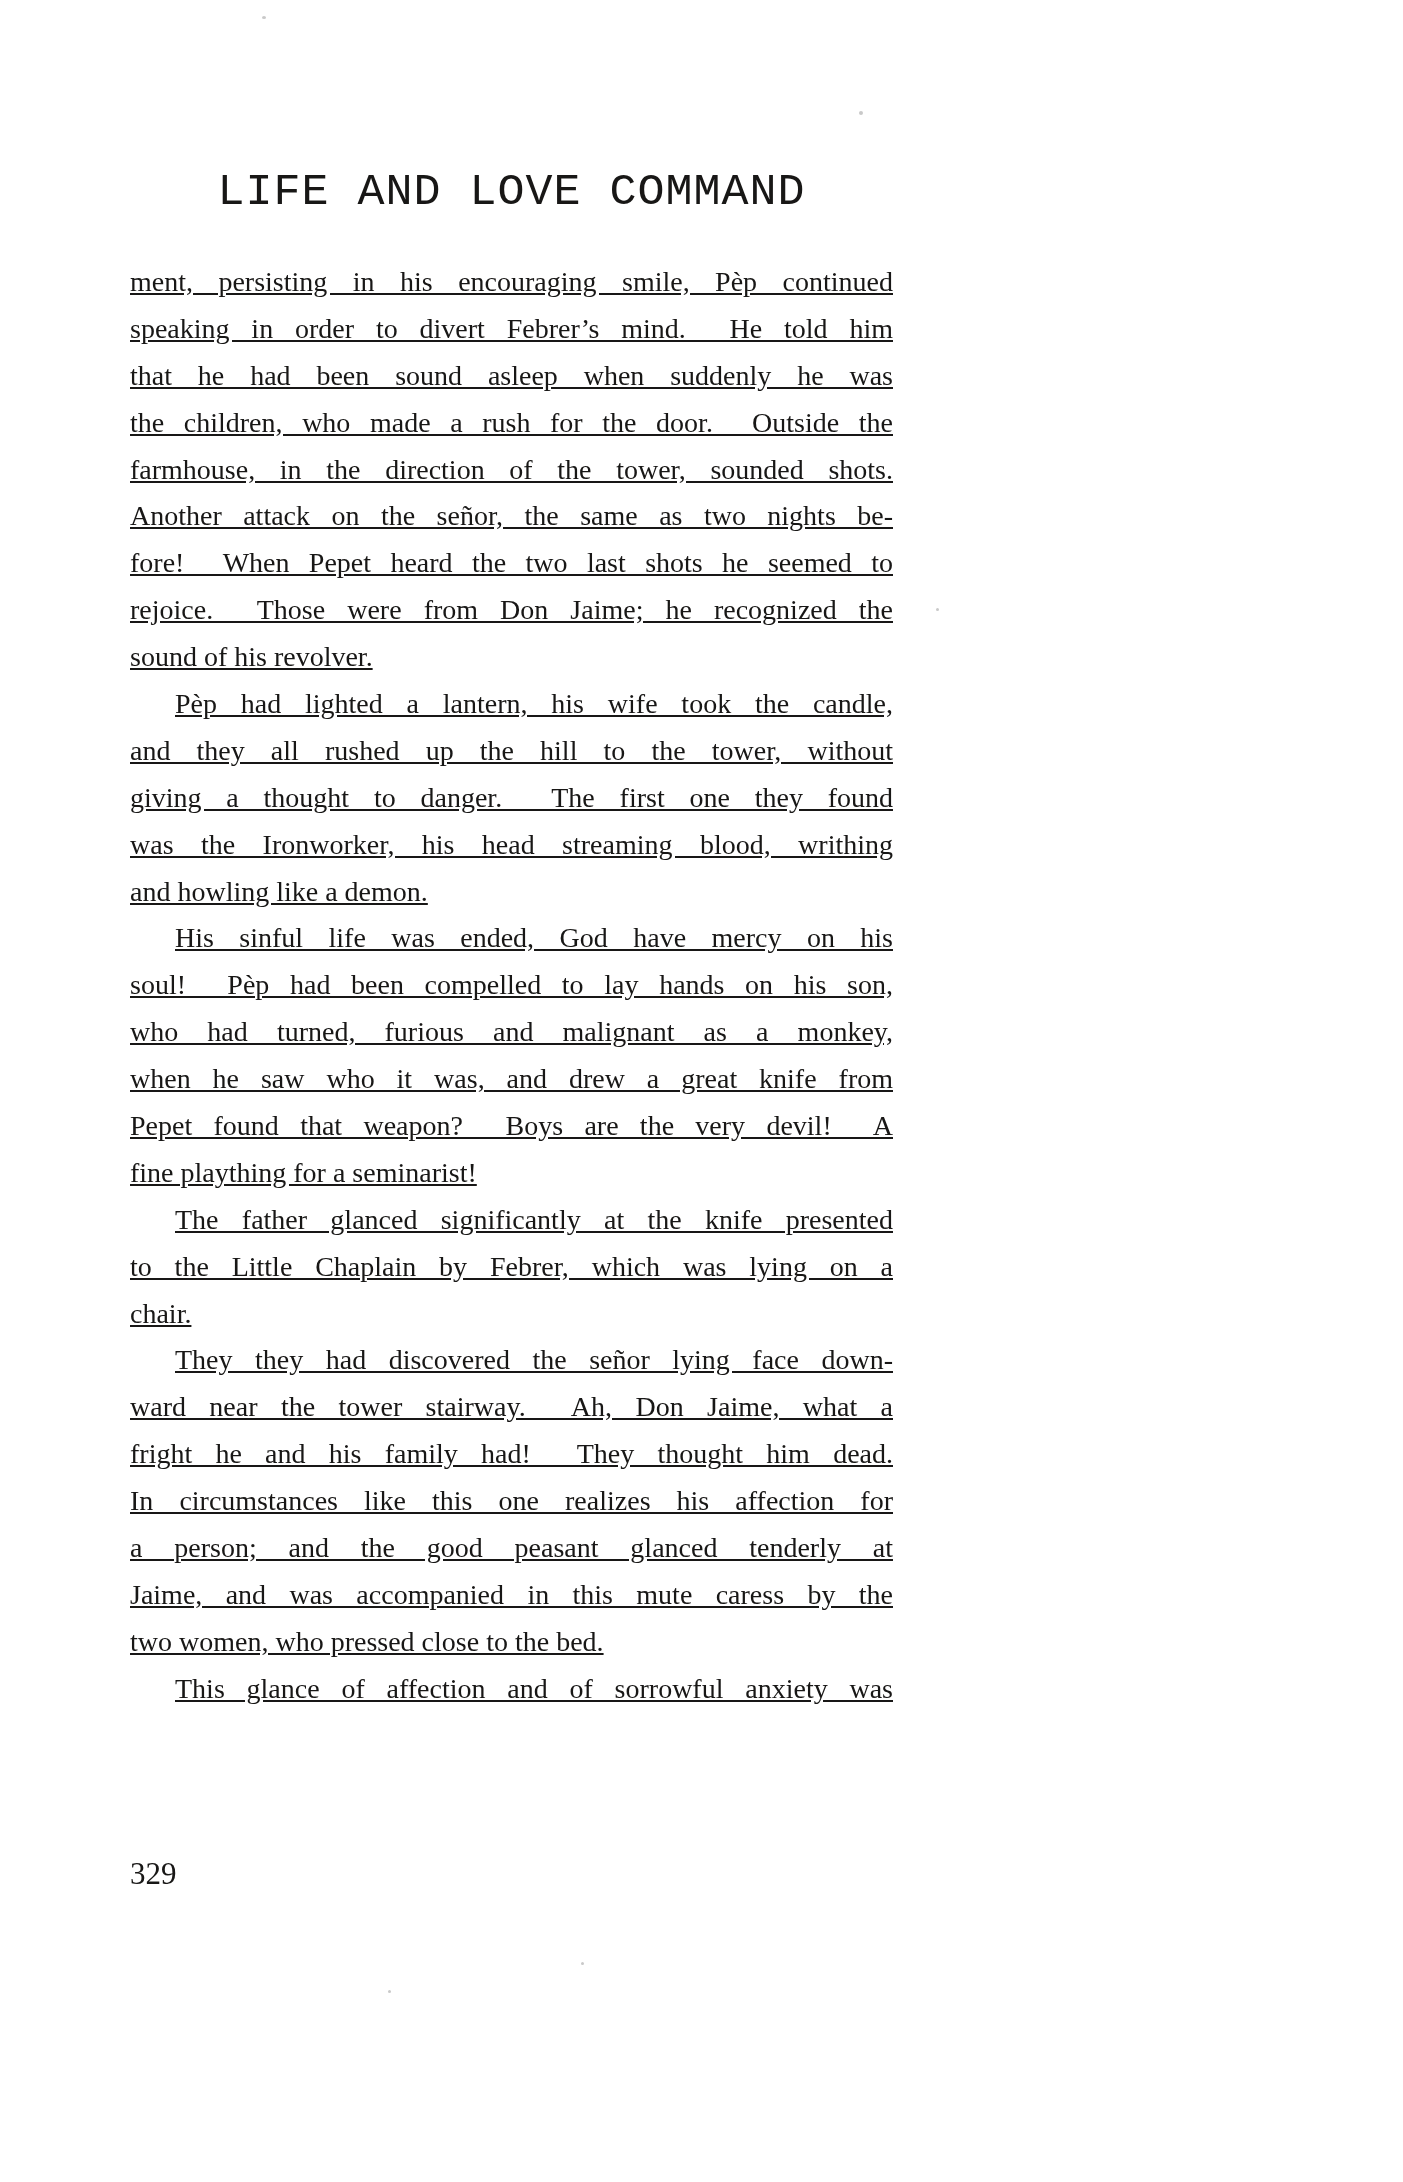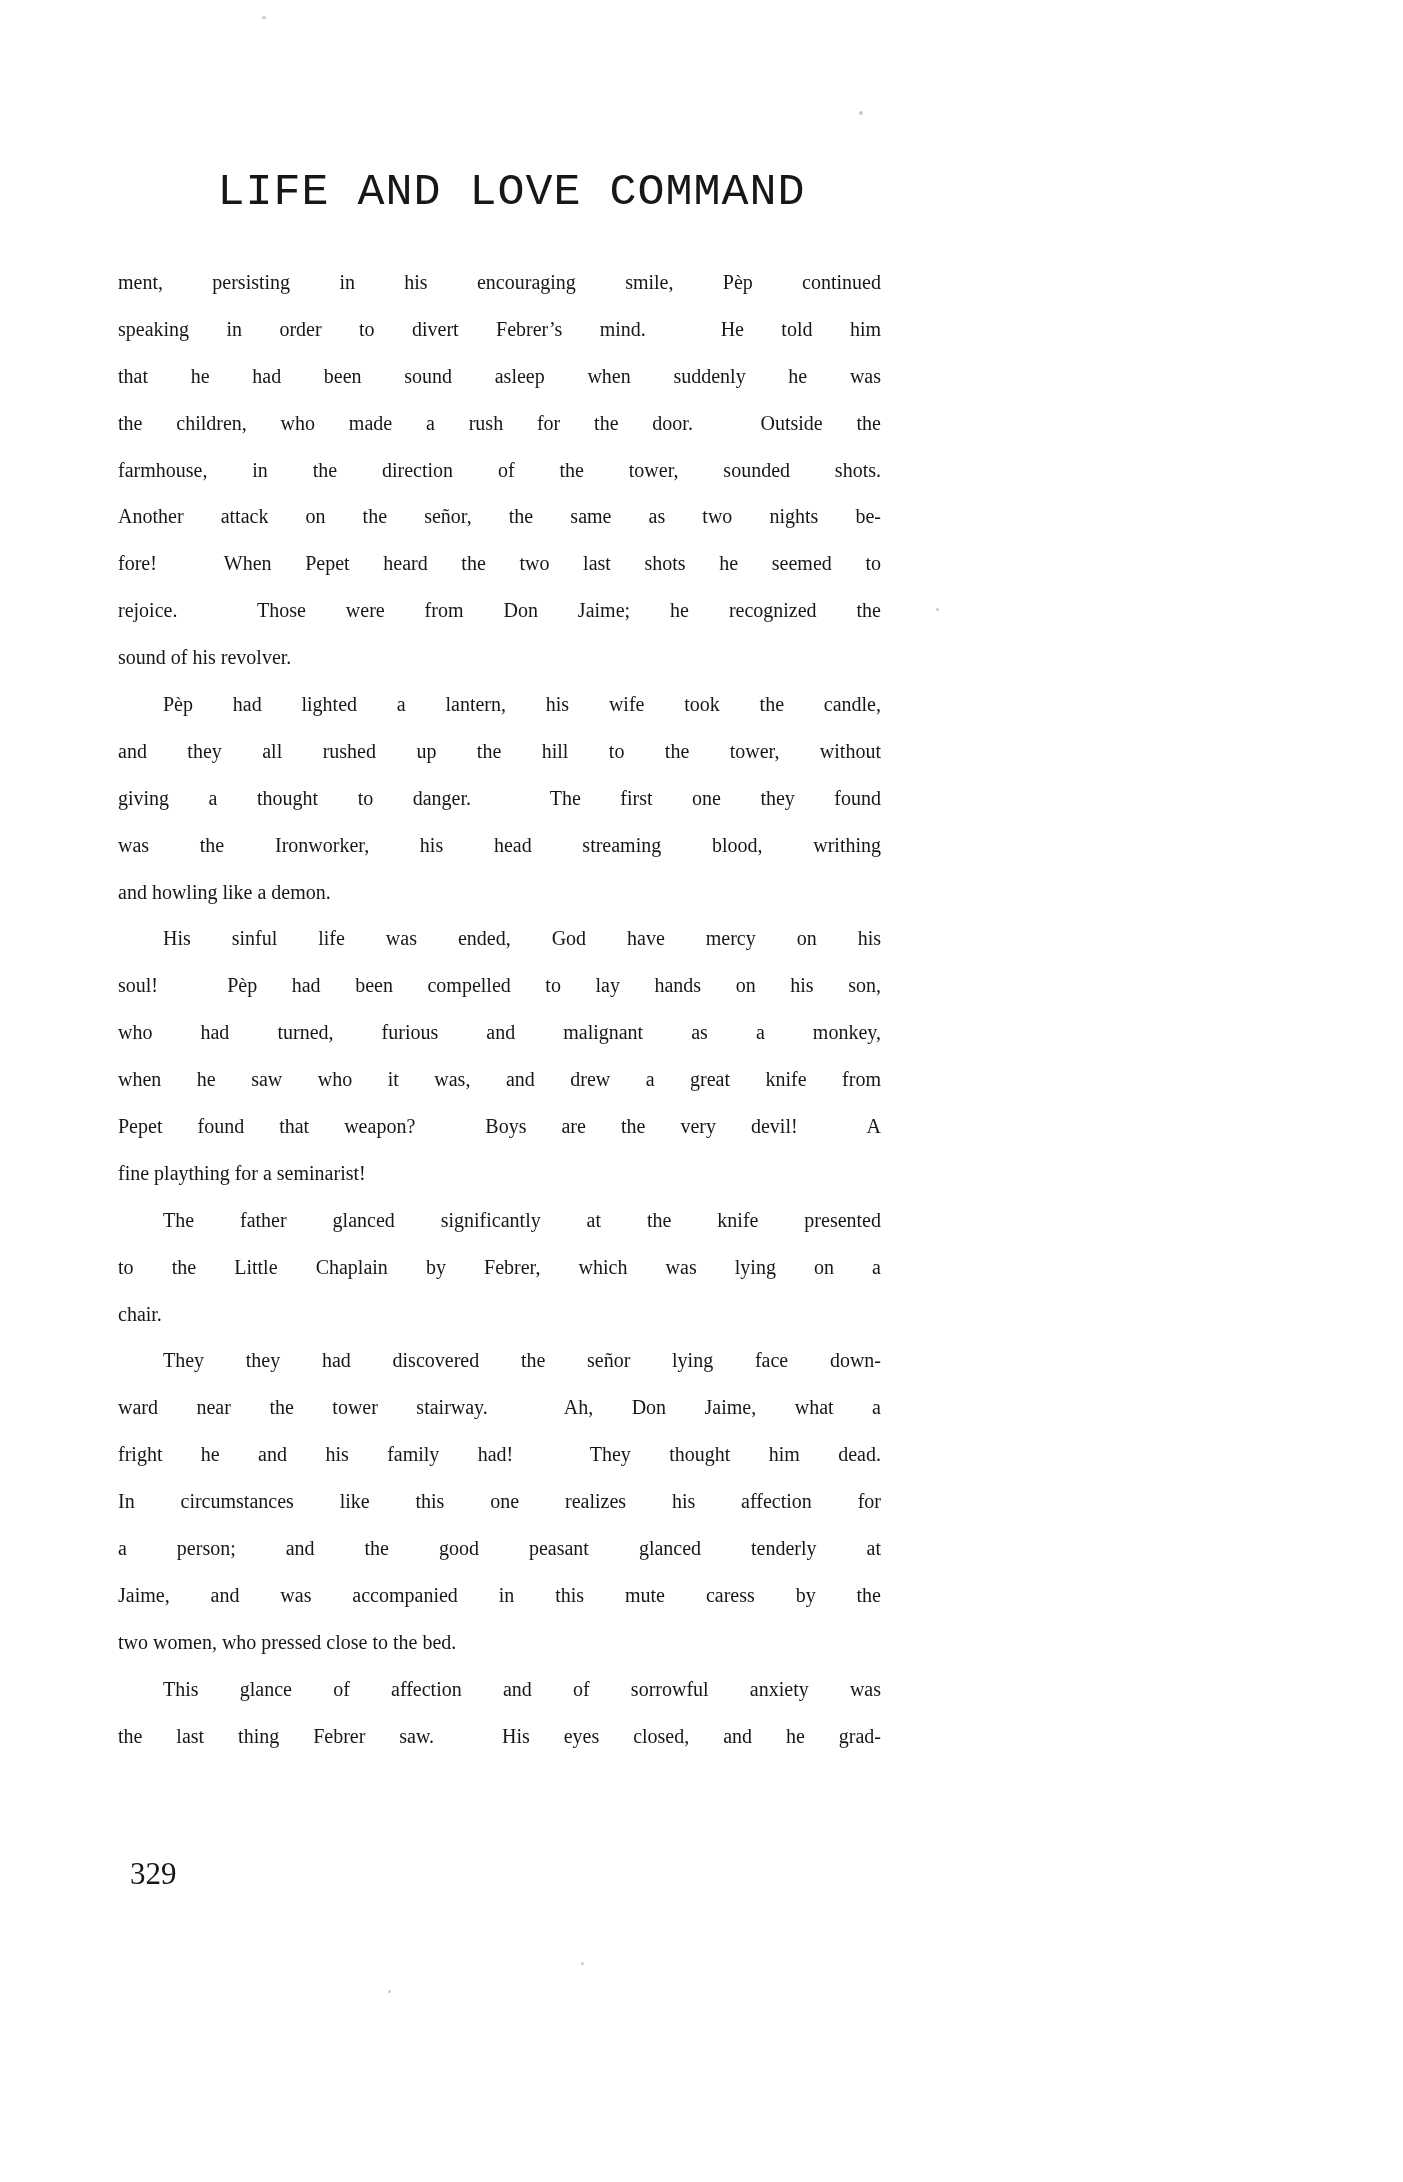--- a/index.html
+++ b/index.html
@@ -21,25 +21,26 @@
     font-size: 45px;
     line-height: 60px;
     font-weight: 400;
     letter-spacing: 1px;
     text-align: center;
     white-space: nowrap;
     font-family: Liberation Mono, monospace;
   }
   .body-text {
     position: absolute;
-    left: 118px;
+    left: 130px;
     top: 259px;
     width: 763px;
-    font-size: 20px;
+    font-size: 28px;
     line-height: 46.9px;
+    text-decoration: underline;
   }
   .line {
     height: 46.9px;
     overflow: hidden;
     text-align: justify;
     text-align-last: justify;
   }
   .line.end {
     text-align-last: left;
   }
@@ -96,21 +97,20 @@
     <div class="line">to the Little Chaplain by Febrer, which was lying on a</div>
     <div class="line end">chair.</div>
     <div class="line indent">They they had discovered the señor lying face down-</div>
     <div class="line">ward near the tower stairway.&nbsp; Ah, Don Jaime, what a</div>
     <div class="line">fright he and his family had!&nbsp; They thought him dead.</div>
     <div class="line">In circumstances like this one realizes his affection for</div>
     <div class="line">a person; and the good peasant glanced tenderly at</div>
     <div class="line">Jaime, and was accompanied in this mute caress by the</div>
     <div class="line end">two women, who pressed close to the bed.</div>
     <div class="line indent">This glance of affection and of sorrowful anxiety was</div>
-    <div class="line">the last thing Febrer saw.&nbsp; His eyes closed, and he grad-</div>
   </div>
 
 <div class="folio">329</div>
 
 <div class="speck s1"></div>
 <div class="speck s2"></div>
 <div class="speck s3"></div>
 <div class="speck s4"></div>
 <div class="speck s5"></div>
 

